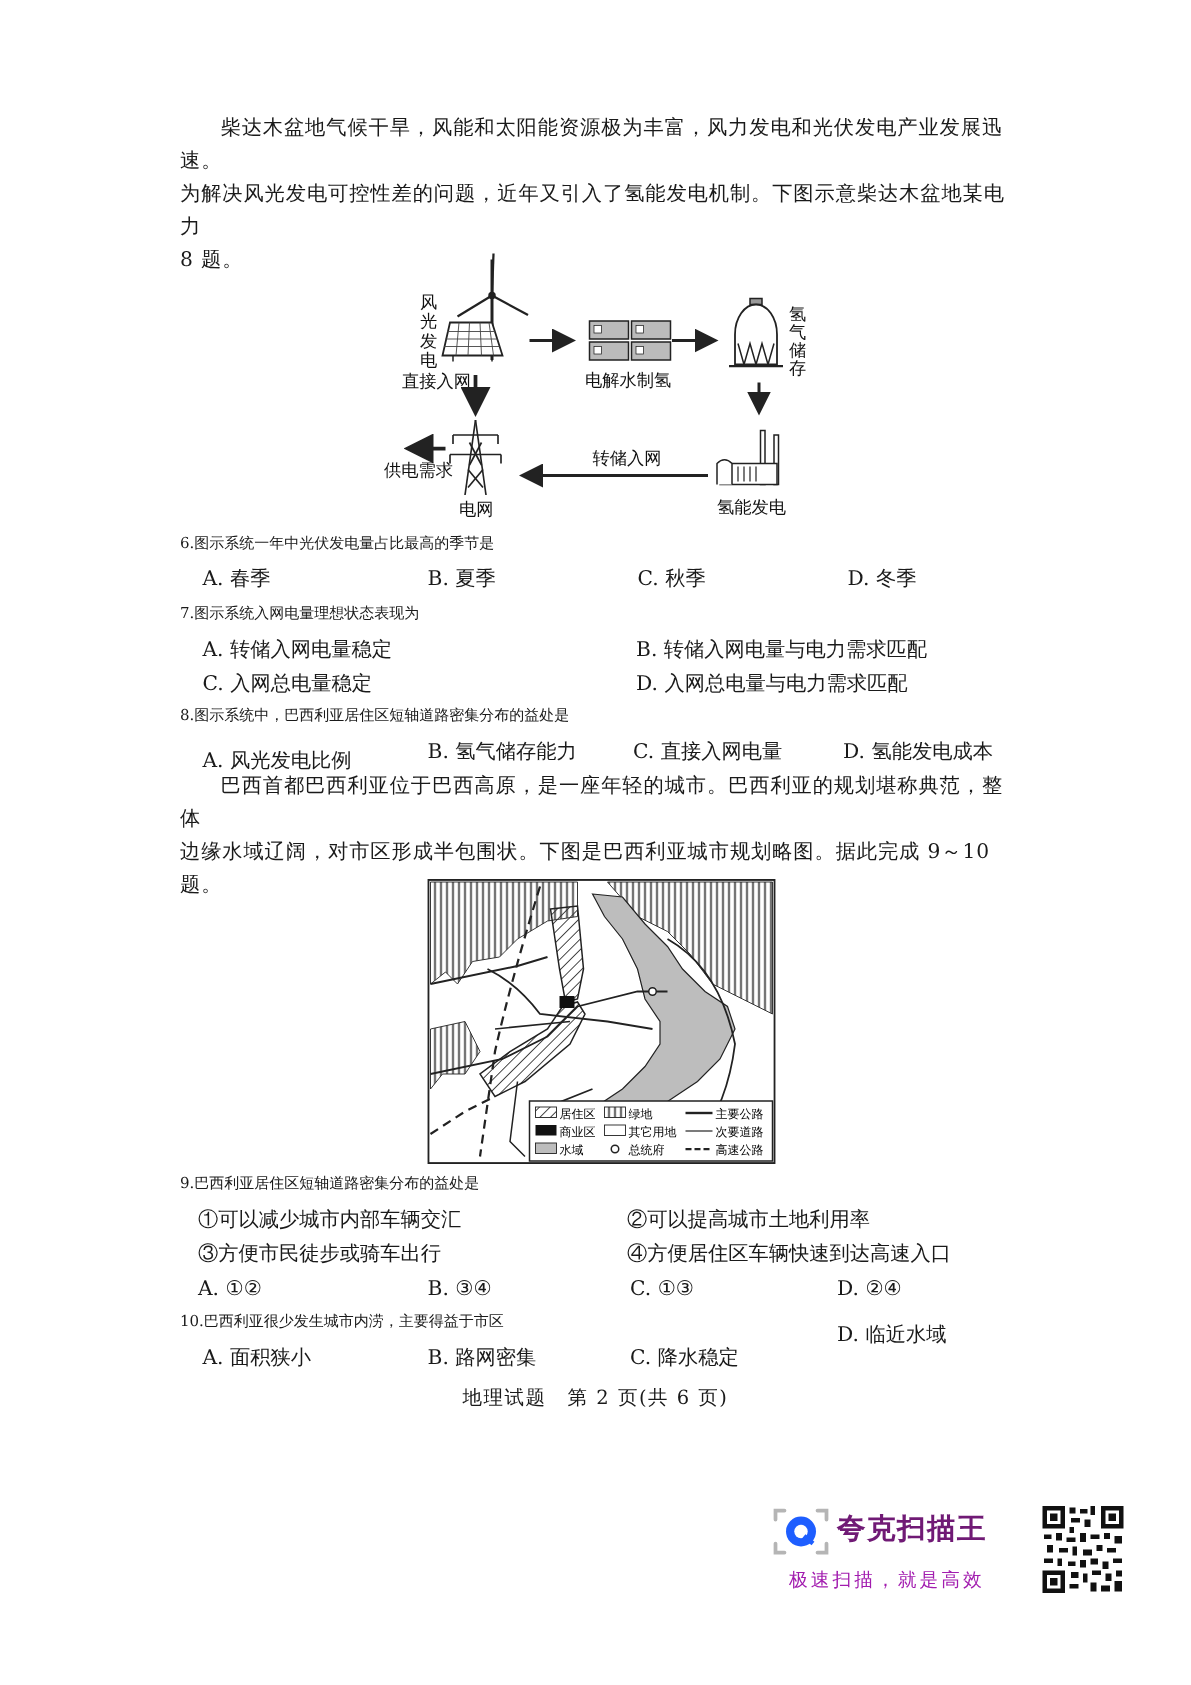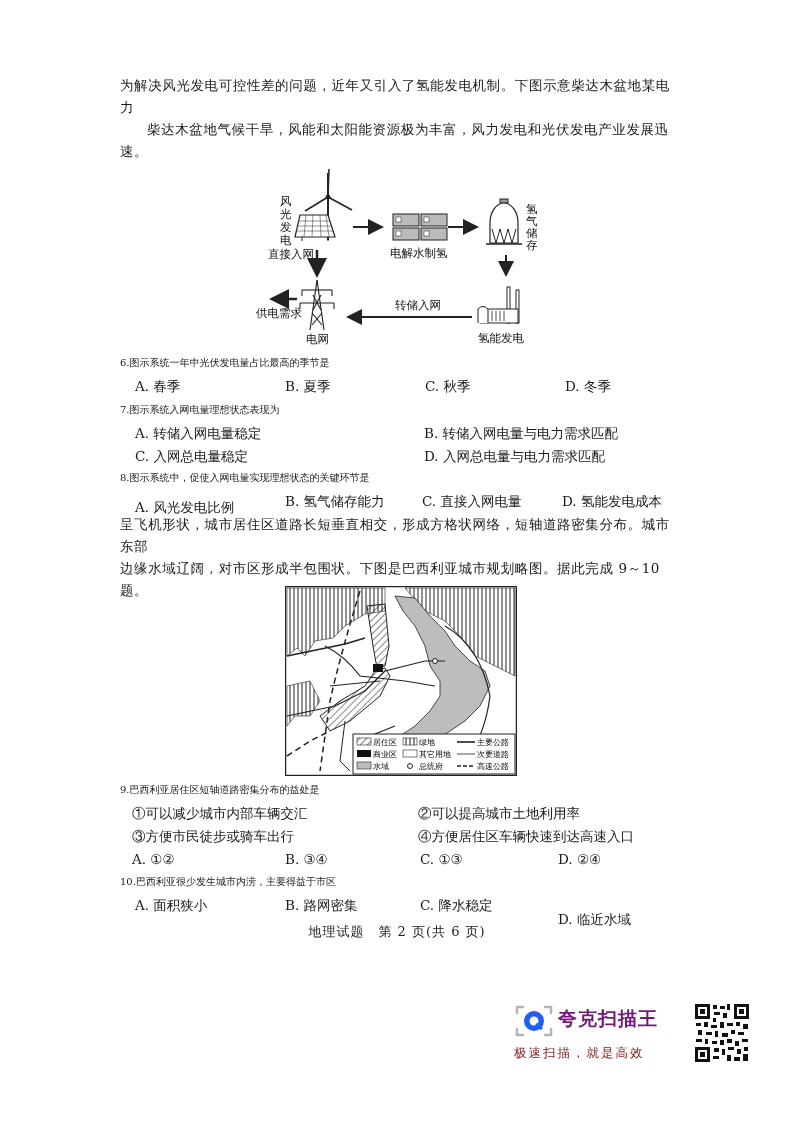--- a/index.html
+++ b/index.html
@@ -8,29 +8,30 @@
   .abs { position:absolute; }
   .para { position:absolute; left:120px; width:560px; font-size:13.5px; line-height:22px; letter-spacing:0.6px; }
   .para .indent { display:inline-block; width:27px; }
   .q { position:absolute; left:120px; font-size:10px; line-height:20px; }
   .opt { position:absolute; font-size:13.5px; line-height:20px; }
   .fig { position:absolute; }
   .label { font-family:"DejaVu Sans","Liberation Sans",sans-serif; font-size:11.5px; fill:#111; }
   .footer { position:absolute; left:0; width:794px; top:923px; text-align:center; font-size:13px; letter-spacing:1px; }
   .brand { position:absolute; left:514px; top:1003px; width:230px; height:70px; }
   .brand-title { position:absolute; left:44px; top:3px; font-family:"DejaVu Sans","Liberation Sans",sans-serif; font-weight:bold; font-size:19px; color:#701a75; letter-spacing:1px; }
-  .brand-sub { position:absolute; left:0px; top:42px; font-family:"DejaVu Sans","Liberation Sans",sans-serif; font-size:12.5px; color:#7f1d1d; letter-spacing:2px; }
+  .brand-sub { position:absolute; left:12px; top:42px; font-family:"DejaVu Sans","Liberation Sans",sans-serif; font-size:12.5px; color:#a21caf; letter-spacing:2px; }
   .qr { position:absolute; left:180px; top:0px; width:56px; height:60px; }
 </style>
 </head>
 <body>
 
 <div class="para" style="top:74px;">
+  <div><span class="indent"></span><span>柴达木盆地气候干旱，风能和太阳能资源极为丰富，风力发电和光伏发电产业发展迅速。</span></div>
   <div>为解决风光发电可控性差的问题，近年又引入了氢能发电机制。下图示意柴达木盆地某电力</div>
-  <div><span class="indent"></span><span>柴达木盆地气候干旱，风能和太阳能资源极为丰富，风力发电和光伏发电产业发展迅速。</span></div>
+  <div>8 题。</div>
 </div>
 
 <svg class="fig" style="left:250px;top:165px;" width="300" height="185" viewBox="0 0 300 185">
   <defs>
     <marker id="arr" markerWidth="8" markerHeight="8" refX="6" refY="4" orient="auto">
       <path d="M0,0 L8,4 L0,8 z" fill="#222"></path>
     </marker>
   </defs>
 
   <g>
@@ -144,29 +145,29 @@
 
 <div class="q" style="top:400px;">
   <span>7.</span><span>图示系统入网电量理想状态表现为</span>
 </div>
 <div class="opt" style="top:423px;left:135px;">A. 转储入网电量稳定</div>
 <div class="opt" style="top:423px;left:424px;">B. 转储入网电量与电力需求匹配</div>
 <div class="opt" style="top:446px;left:135px;">C. 入网总电量稳定</div>
 <div class="opt" style="top:446px;left:424px;">D. 入网总电量与电力需求匹配</div>
 
 <div class="q" style="top:468px;">
-  <span>8.</span><span>图示系统中，促使入网电量实现理想状态的关键环节是</span>
+  <span>8.</span><span>图示系统中，巴西利亚居住区短轴道路密集分布的益处是</span>
 </div>
 <div class="opt" style="top:497px;left:135px;">A. 风光发电比例</div>
 <div class="opt" style="top:491px;left:285px;">B. 氢气储存能力</div>
 <div class="opt" style="top:491px;left:422px;">C. 直接入网电量</div>
 <div class="opt" style="top:491px;left:562px;">D. 氢能发电成本</div>
 
 <div class="para" style="top:513px;">
-  <div>呈飞机形状，城市居住区道路长短垂直相交，形成方格状网络，短轴道路密集分布。城市东部</div>
+  <div><span class="indent"></span><span>巴西首都巴西利亚位于巴西高原，是一座年轻的城市。巴西利亚的规划堪称典范，整体</span></div>
   <div>边缘水域辽阔，对市区形成半包围状。下图是巴西利亚城市规划略图。据此完成 9～10 题。</div>
 </div>
 
 <svg class="fig" style="left:285px;top:586px;" width="232" height="190" viewBox="0 0 232 190">
   <defs>
     <pattern id="vlines" width="4" height="4" patternUnits="userSpaceOnUse">
       <line x1="1" y1="0" x2="1" y2="4" stroke="#222" stroke-width="1"></line>
     </pattern>
     <pattern id="hatch" width="5" height="5" patternUnits="userSpaceOnUse" patternTransform="rotate(45)">
       <line x1="0" y1="0" x2="0" y2="5" stroke="#333" stroke-width="1.2"></line>
@@ -238,21 +239,21 @@
 <div class="opt" style="top:849px;left:285px;">B. ③④</div>
 <div class="opt" style="top:849px;left:420px;">C. ①③</div>
 <div class="opt" style="top:849px;left:558px;">D. ②④</div>
 
 <div class="q" style="top:872px;">
   <span>10.</span><span>巴西利亚很少发生城市内涝，主要得益于市区</span>
 </div>
 <div class="opt" style="top:895px;left:135px;">A. 面积狭小</div>
 <div class="opt" style="top:895px;left:285px;">B. 路网密集</div>
 <div class="opt" style="top:895px;left:420px;">C. 降水稳定</div>
-<div class="opt" style="top:909px;left:558px;">D. 临近水域</div>
+<div class="opt" style="top:880px;left:558px;">D. 临近水域</div>
 
 <div class="footer">地理试题　第 2 页(共 6 页)</div>
 
 <div class="brand">
   <svg class="abs" style="left:0;top:0;" width="40" height="36" viewBox="0 0 40 36">
     <path d="M3,10 L3,4 L9,4 M31,4 L37,4 L37,10 M37,26 L37,32 L31,32 M9,32 L3,32 L3,26" fill="none" stroke="#b5b5b5" stroke-width="2.5" stroke-linecap="round"></path>
     <circle cx="20" cy="18" r="10" fill="#1e5eff"></circle>
     <circle cx="20" cy="18" r="4.5" fill="#fff"></circle>
     <path d="M22,21 L28,26" stroke="#1e5eff" stroke-width="3"></path>
   </svg>

